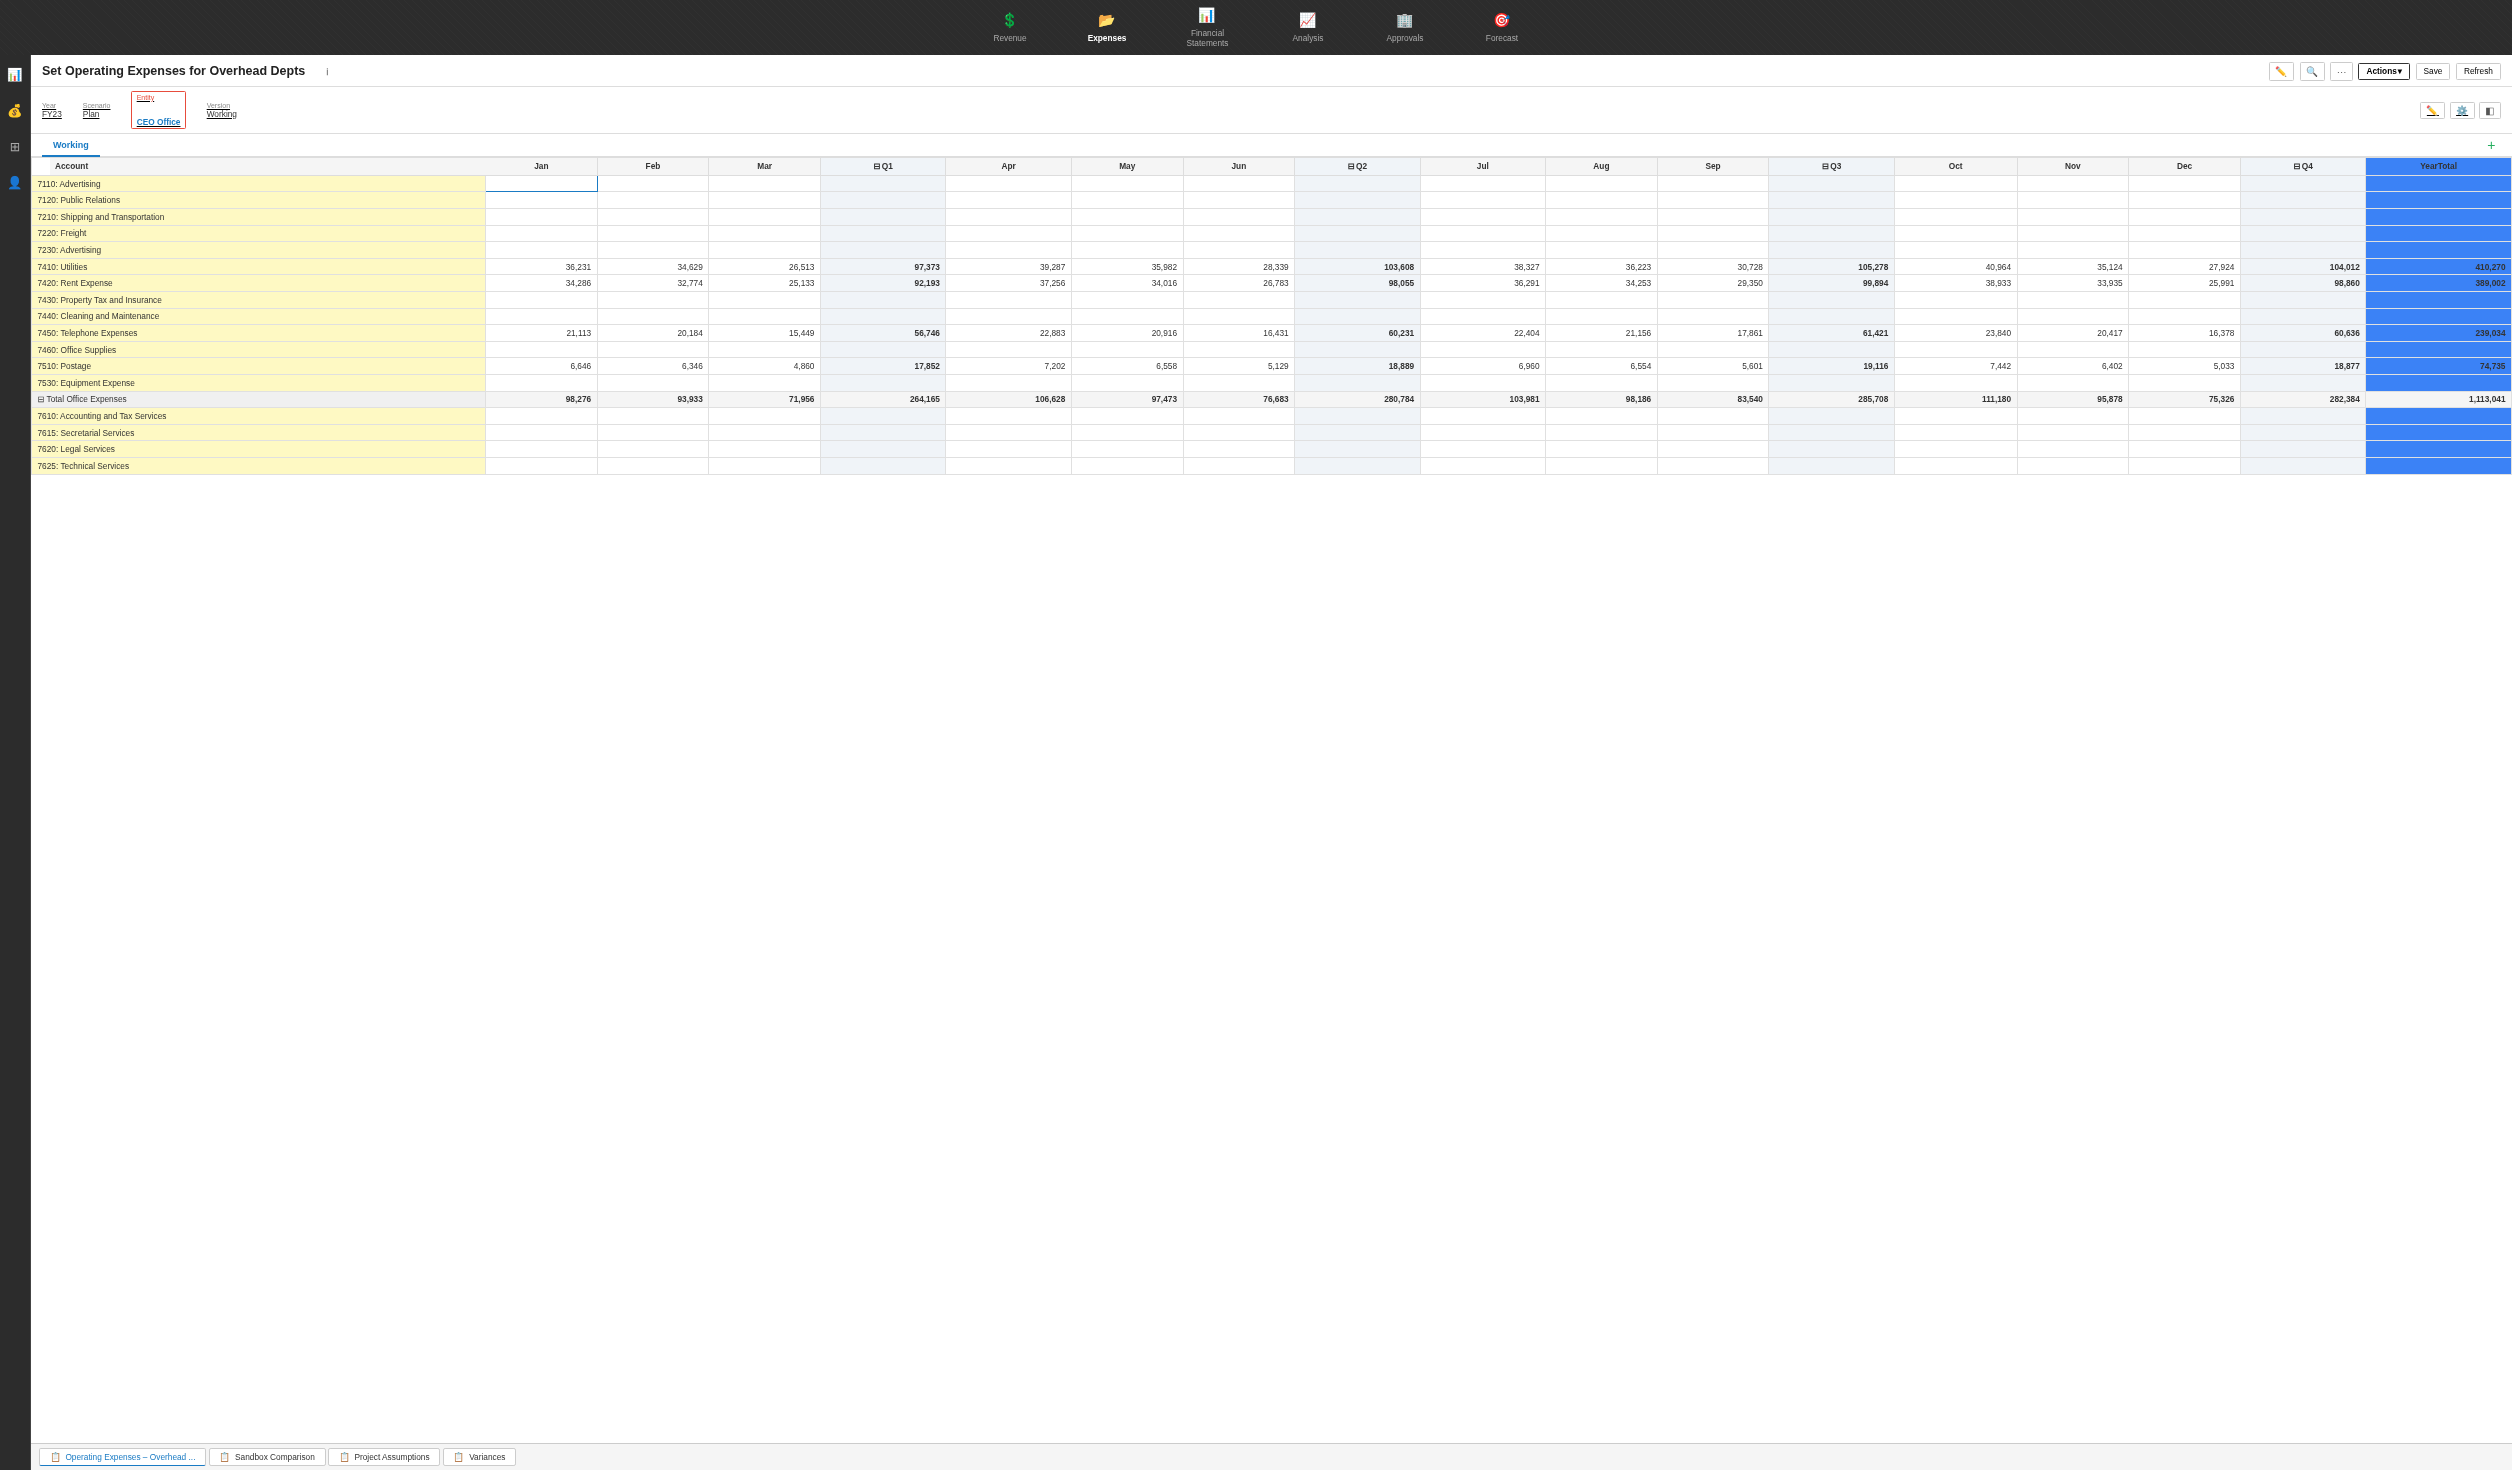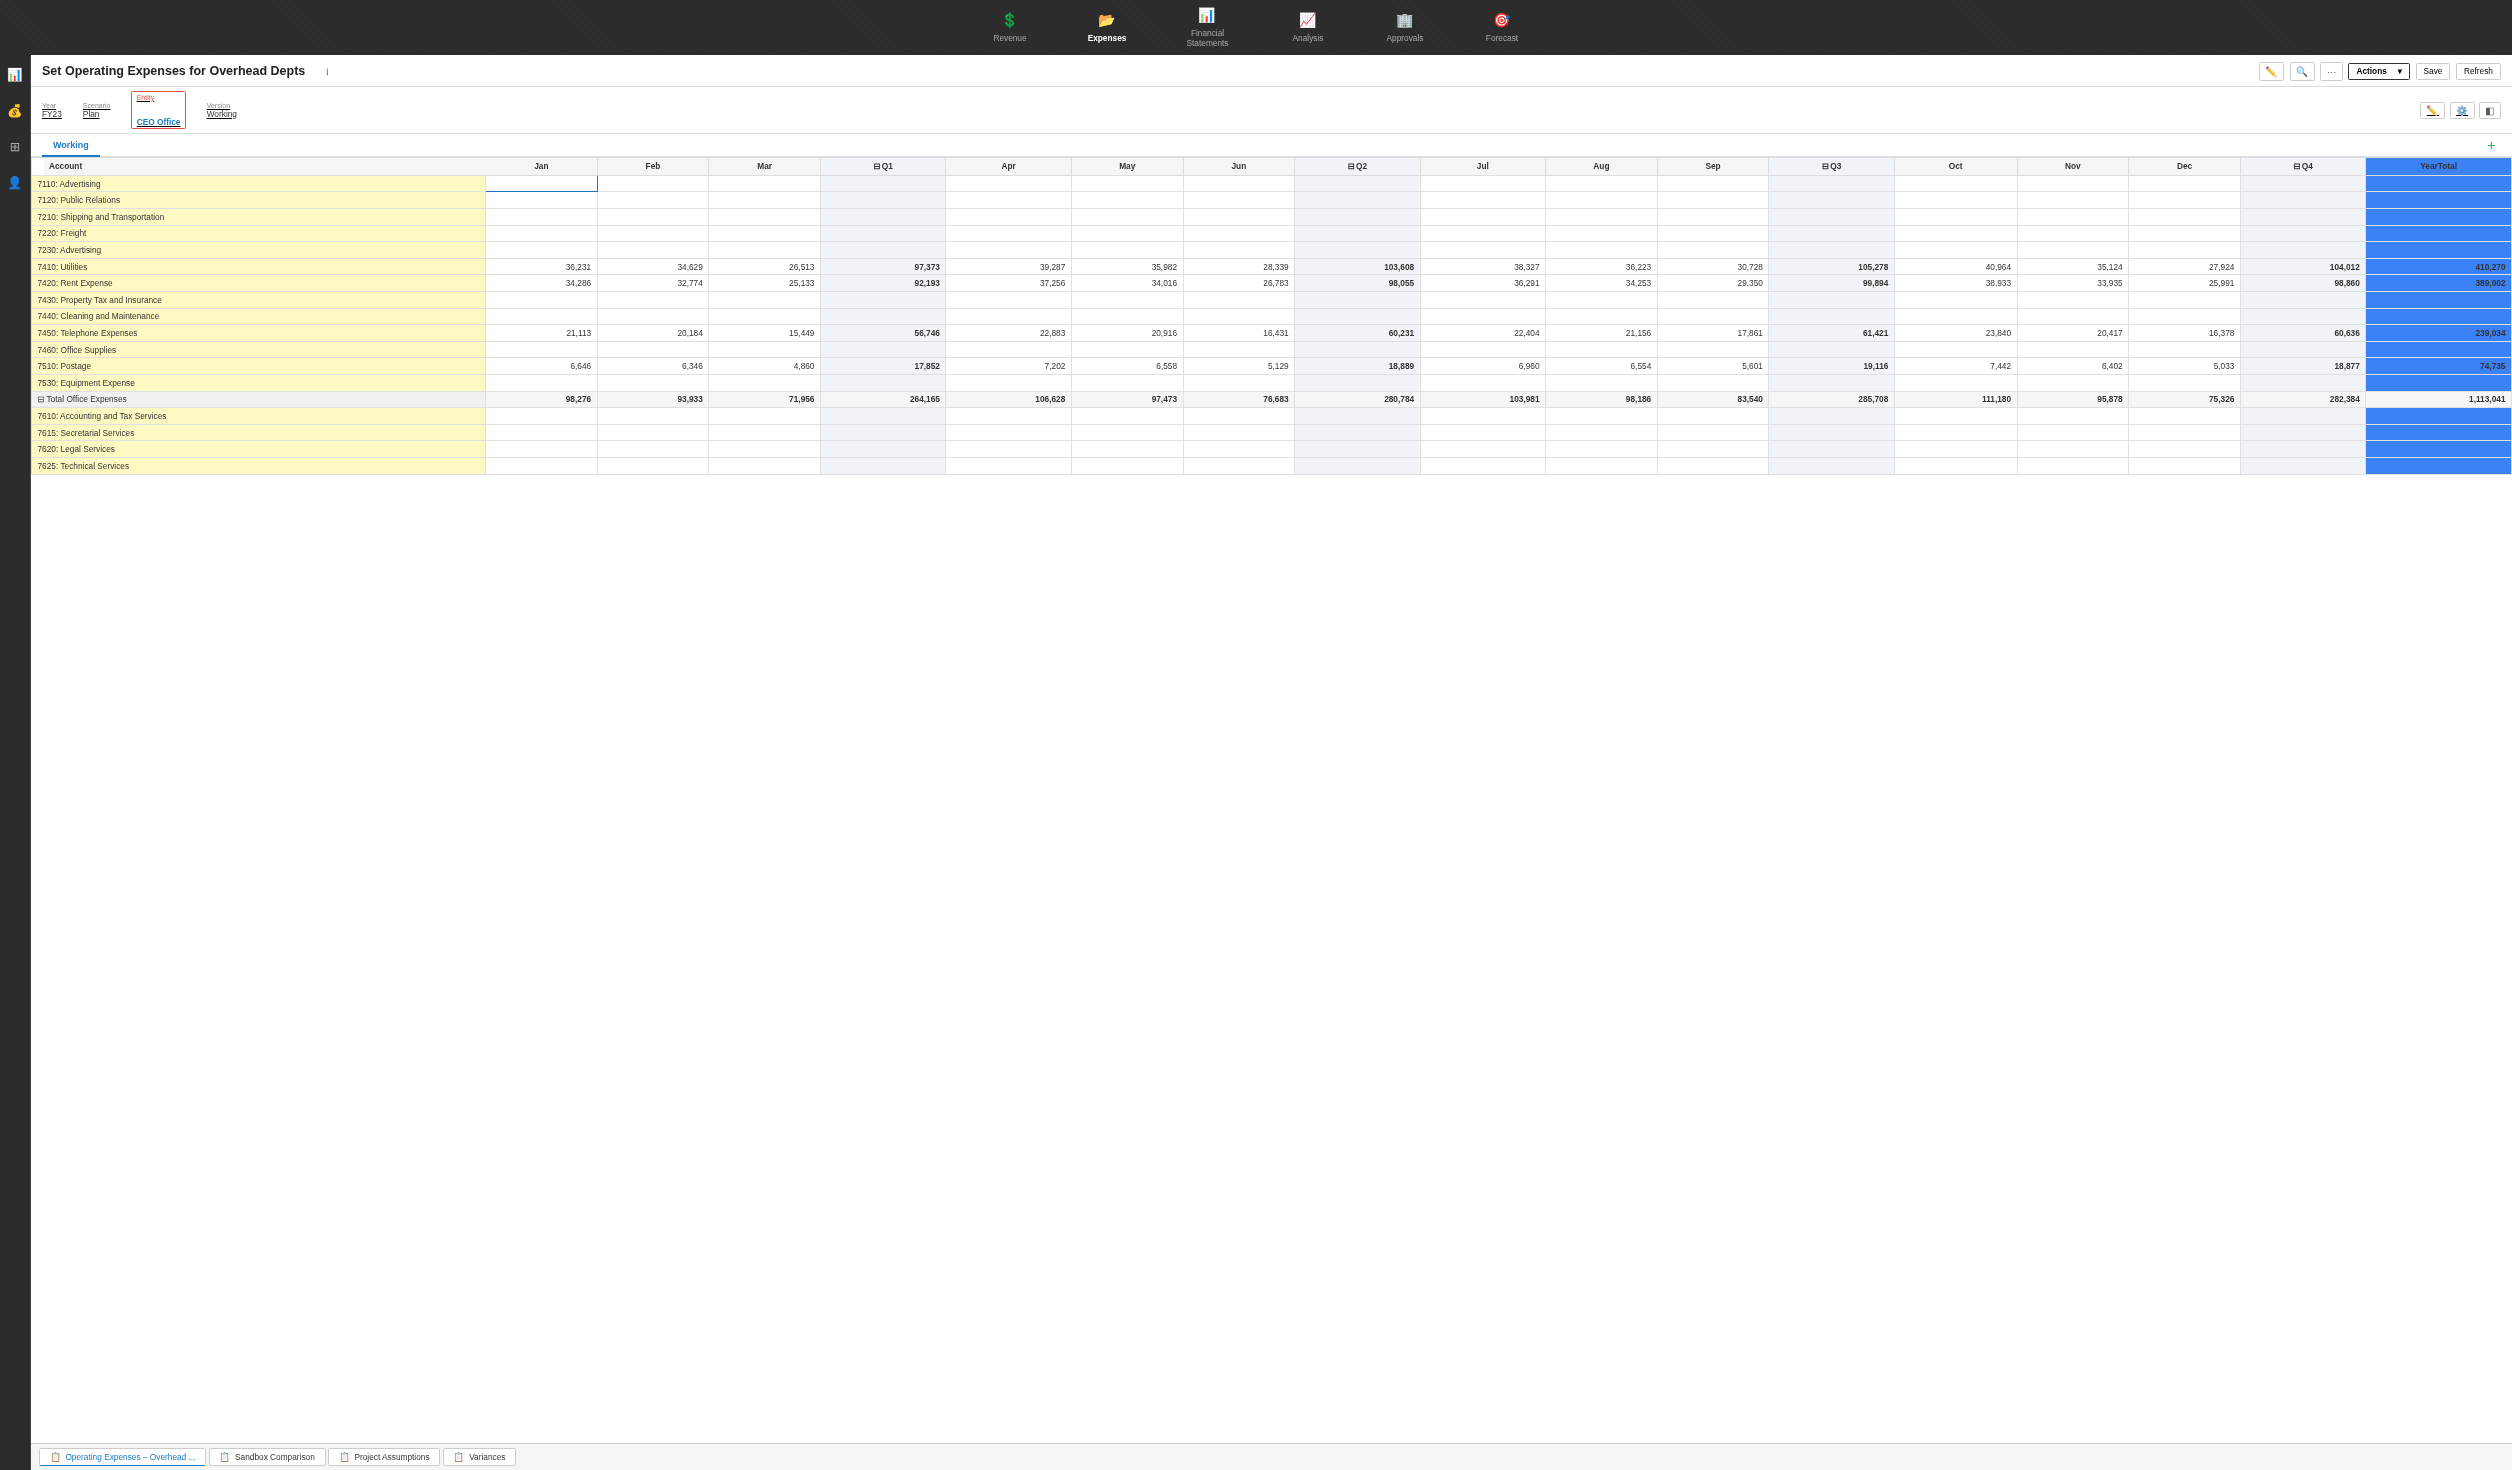--- a/index.html
+++ b/index.html
@@ -89,21 +89,21 @@
       border: 0.7px solid #ccc;
       background: #fff;
       padding: 2.8px 7px;
       font-size: 8.3px;
       cursor: pointer;
       border-radius: 1.4px;
     }
     .header-btn.actions-btn {
       display: flex;
       align-items: center;
-      gap: 11px;
+      gap: 1px;
       font-weight: bold;
       border: 0.7px solid #333;
     }
     .header-icon-btn {
       border: 0.7px solid #ccc;
       background: #fff;
       padding: 2.8px 5.5px;
       font-size: 9.7px;
       cursor: pointer;
       border-radius: 1.4px;
@@ -207,21 +207,21 @@
       color: #333;
       white-space: nowrap;
       position: sticky;
       top: 0;
       z-index: 10;
     }
     thead tr th:first-child {
       text-align: left;
       min-width: 152px;
       position: sticky;
-      left: 12px;
+      left: 18px;
       z-index: 20;
     }
     tbody tr td {
       border: 0.7px solid #e0e0e0;
       padding: 2.8px 5.5px;
       white-space: nowrap;
       color: #333;
     }
     tbody tr td:first-child {
       text-align: left;

